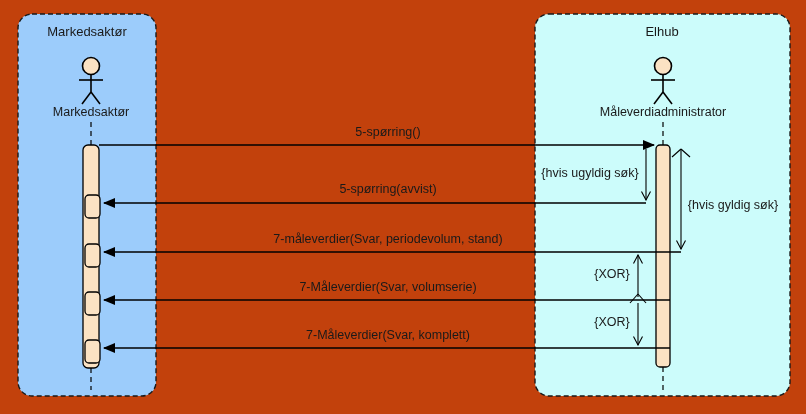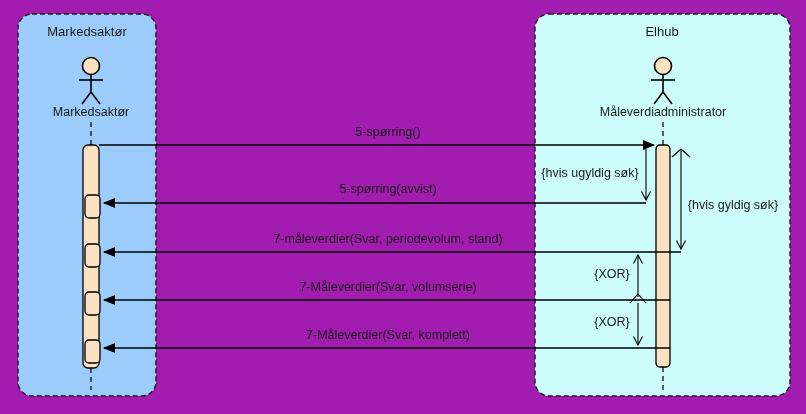--- a/index.html
+++ b/index.html
@@ -7,21 +7,21 @@
     padding: 0;
     background: #ffffff;
   }
   body {
     font-family: "Liberation Sans", sans-serif;
   }
   #canvas {
     position: relative;
     width: 806px;
     height: 414px;
-    background: #a21caf;
+    background: #c2410c;
     overflow: hidden;
   }
   #diagram-svg {
     position: absolute;
     left: 0;
     top: 0;
     width: 806px;
     height: 414px;
   }
   .dtext {

